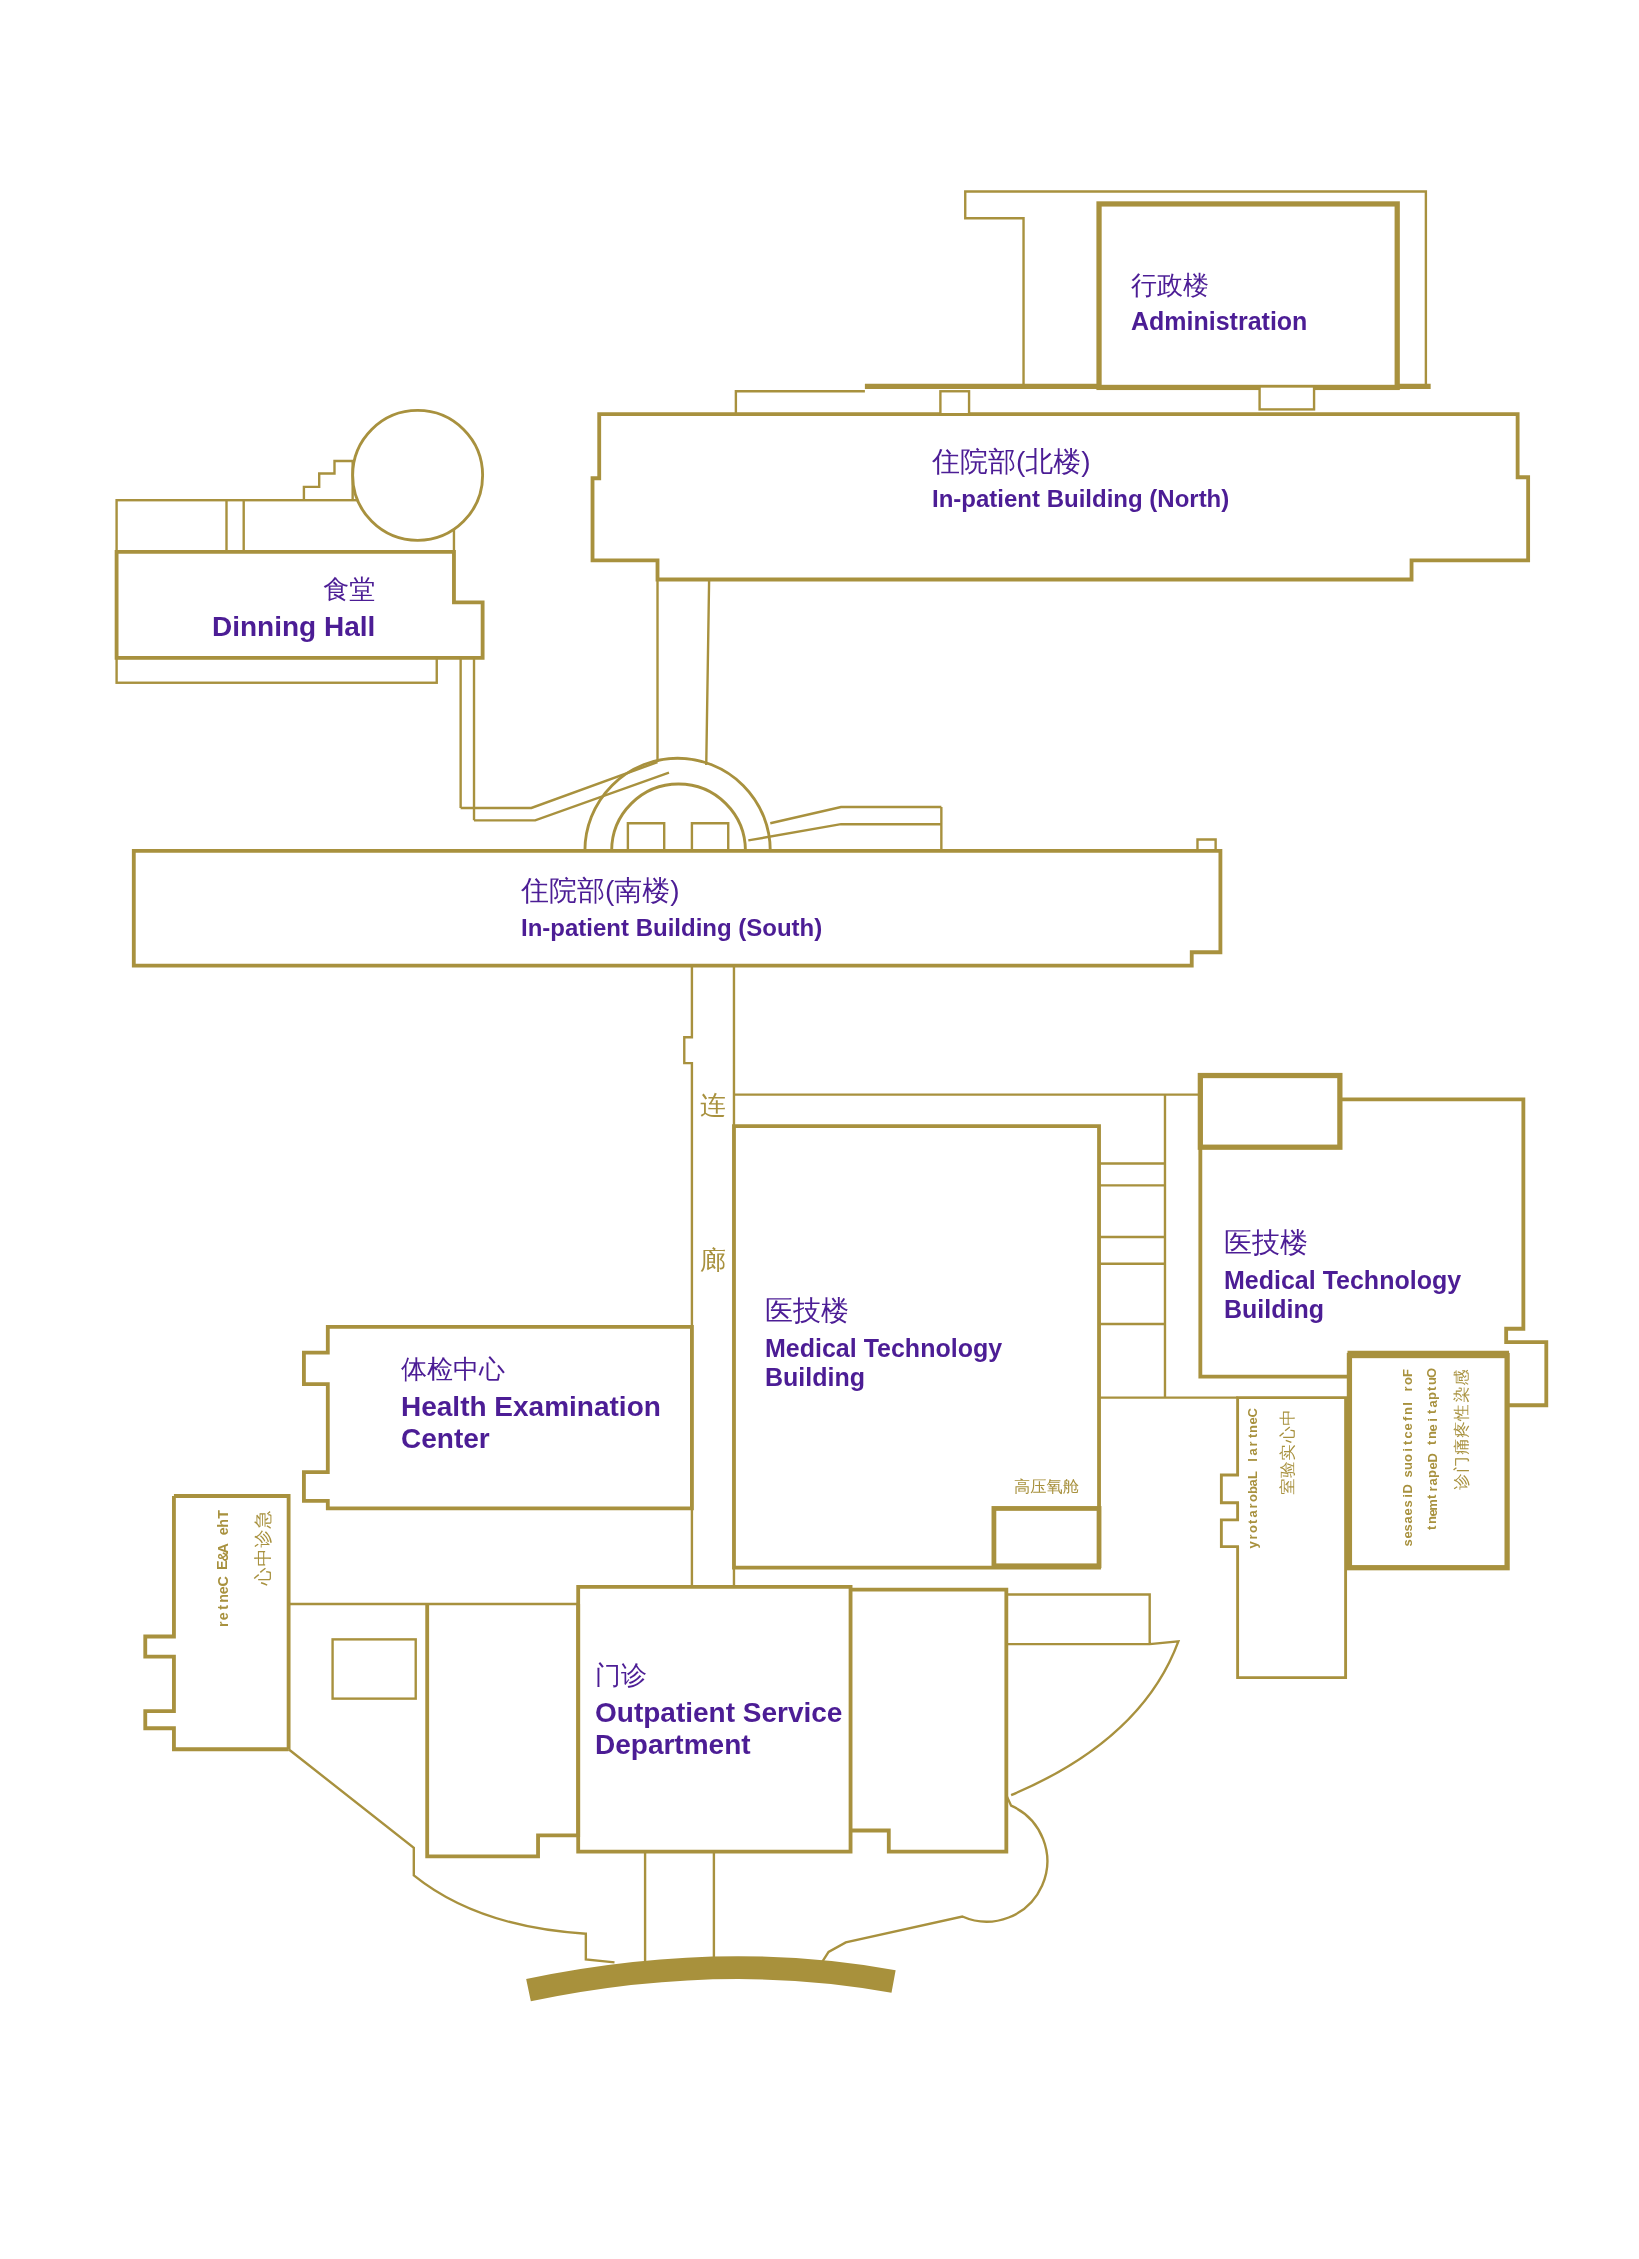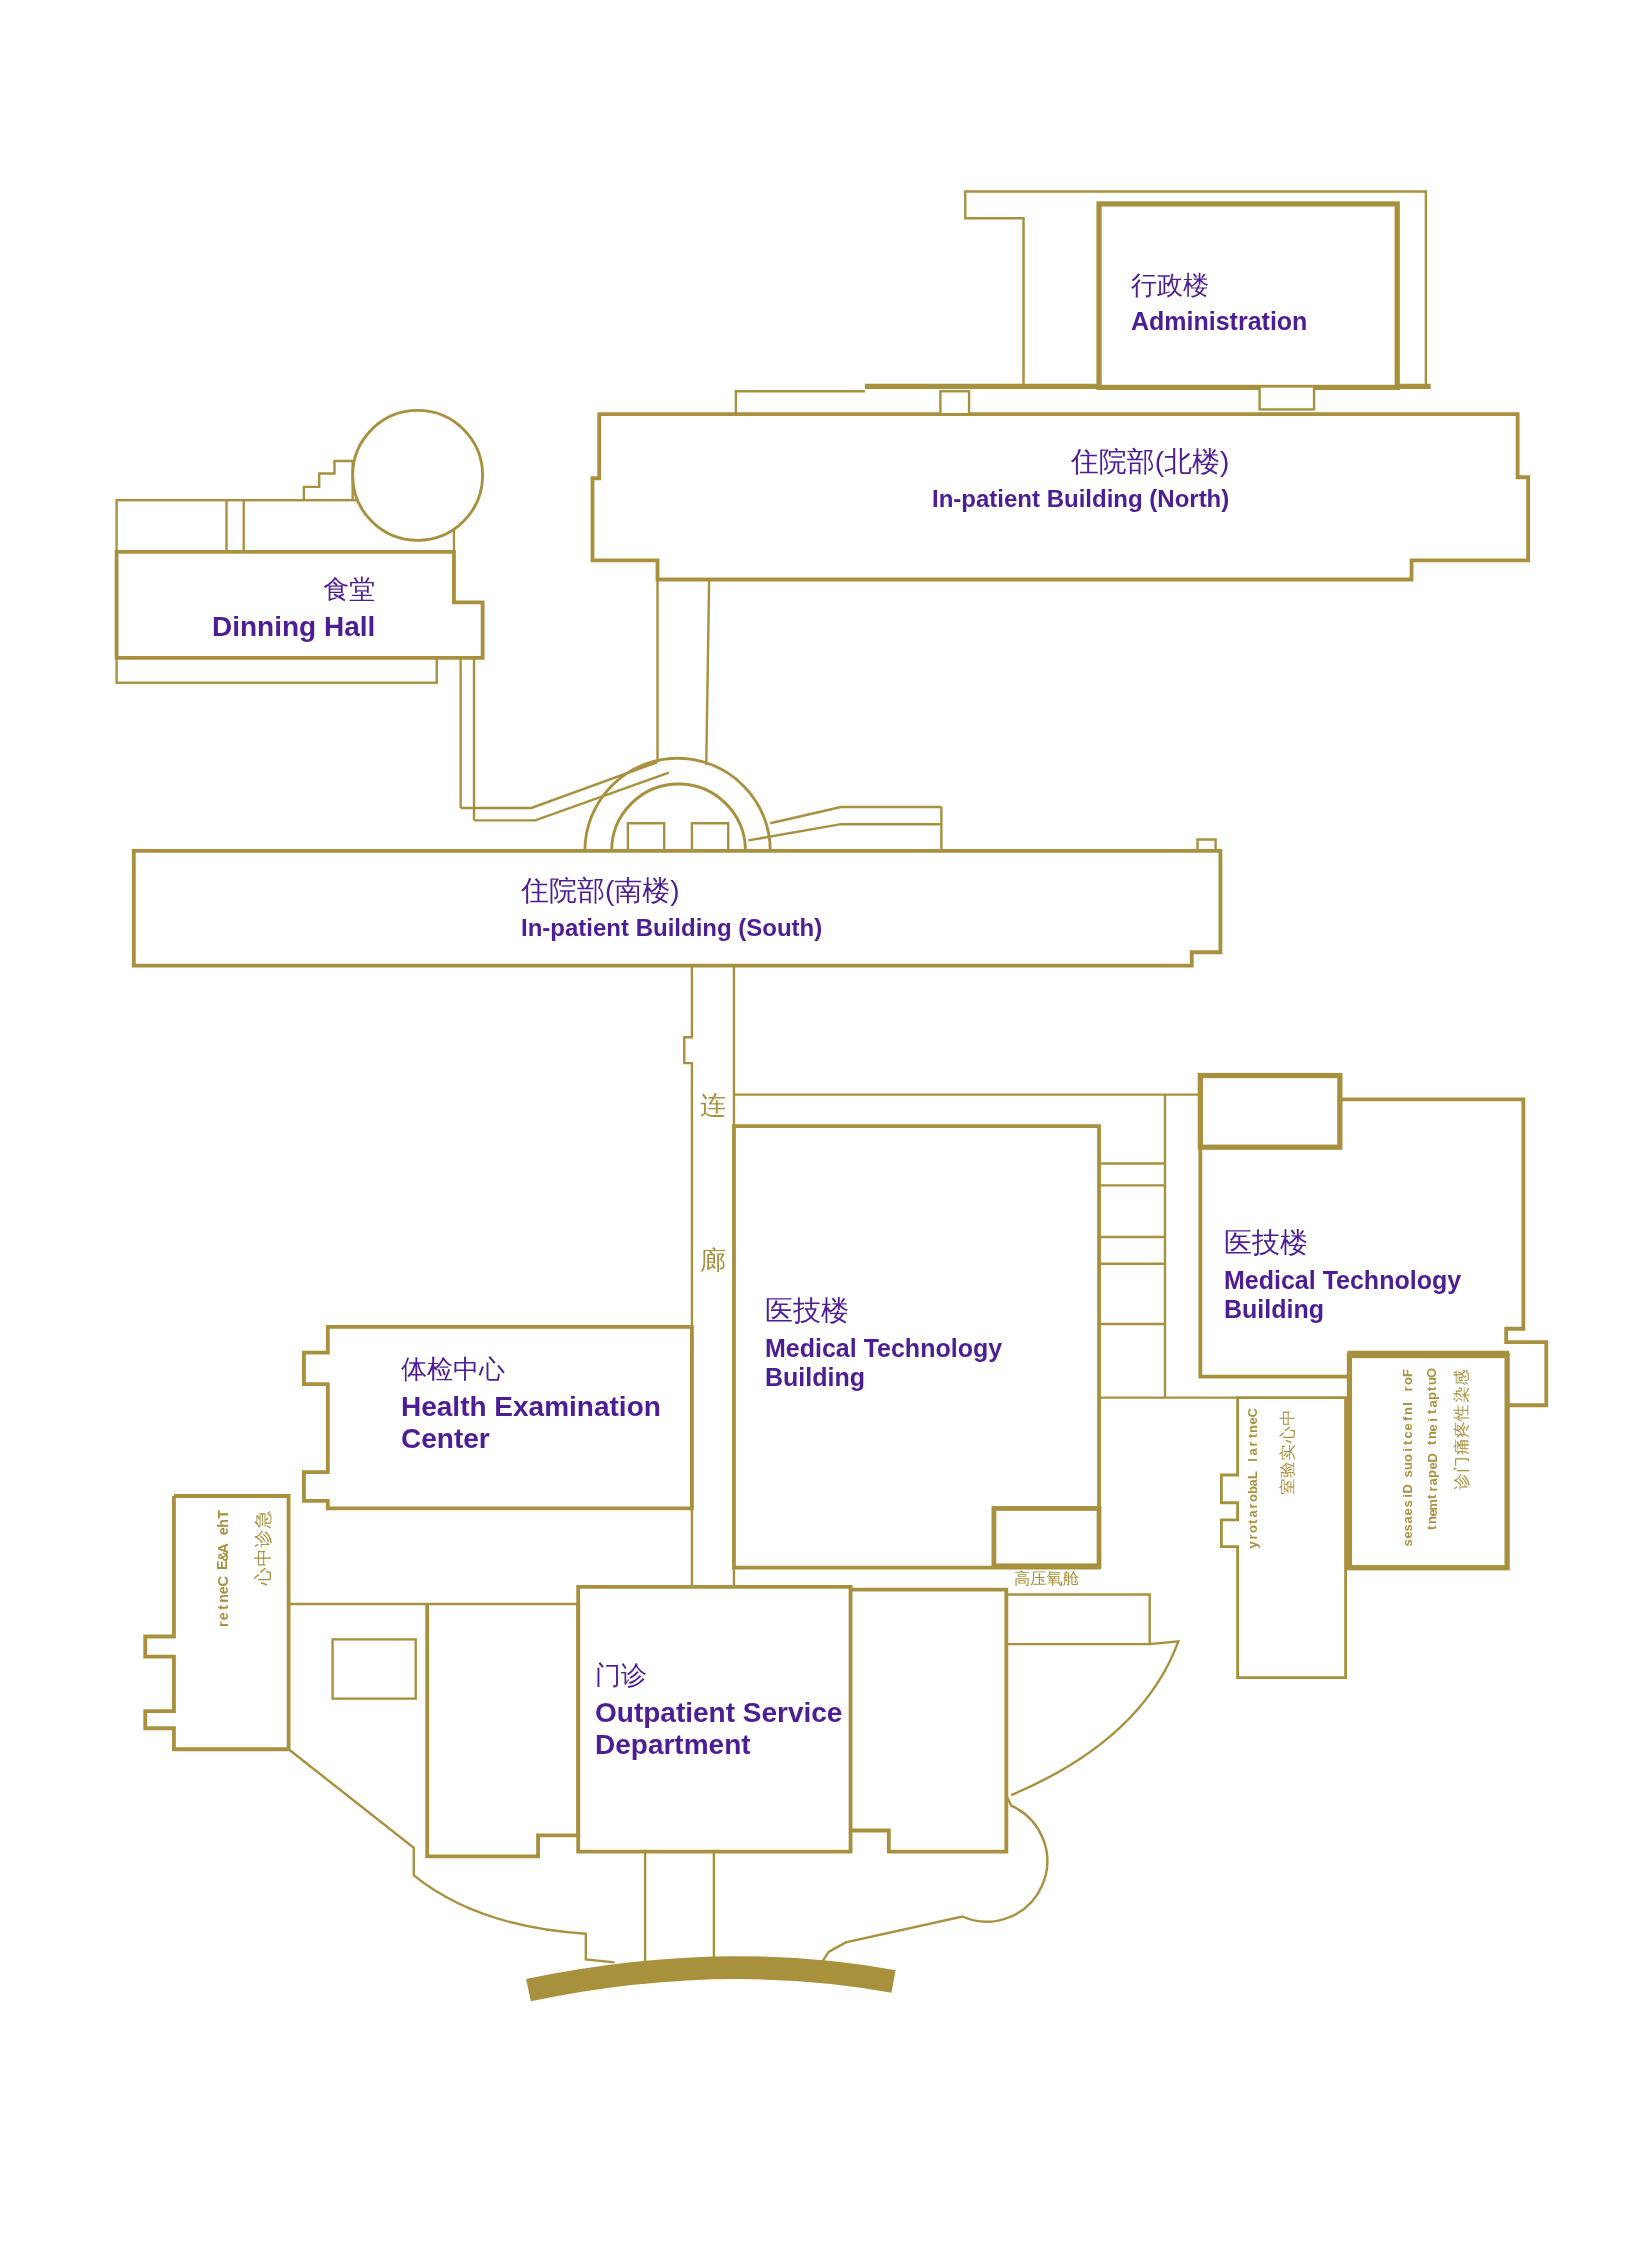--- a/index.html
+++ b/index.html
@@ -93,21 +93,21 @@
     <path d="M675,1937 V2052 M747,1937 V2049"></path>
 
     <path stroke="#A8913C" stroke-width="24" d="M553,2082 Q755,2040 935,2073"></path>
   </svg>
 
   <div class="lbl f-adm" style="left:1131px;top:271px;">
     <div class="zh">行政楼</div>
     <div class="en">Administration</div>
   </div>
 
-  <div class="lbl f-big" style="left:932px;top:447px;text-align:right;">
+  <div class="lbl f-big" style="left:932px;top:447px;">
     <div class="zh">住院部(北楼)</div>
     <div class="en">In-patient Building (North)</div>
   </div>
 
   <div class="lbl f-med" style="left:212px;top:575px;text-align:right;">
     <div class="zh">食堂</div>
     <div class="en">Dinning Hall</div>
   </div>
 
   <div class="lbl f-big" style="left:521px;top:876px;">
@@ -135,21 +135,21 @@
     <div class="en">Health Examination</div>
     <div class="en2">Center</div>
   </div>
 
   <div class="lbl f-med" style="left:595px;top:1661px;">
     <div class="zh">门诊</div>
     <div class="en">Outpatient Service</div>
     <div class="en2">Department</div>
   </div>
 
-  <div class="small-box-lbl" style="left:994px;top:1568px;width:105px;">高压氧舱</div>
+  <div class="small-box-lbl" style="left:994px;top:1476px;width:105px;">高压氧舱</div>
 
   <div class="vwrap v-ae" style="left:218px;top:1510px;">
       <div class="vcol vcol-cjk">
         <span class="vchar">急</span>
         <span class="vchar">诊</span>
         <span class="vchar">中</span>
         <span class="vchar">心</span>
       </div>
       <div class="vcol vcol-lat">
         <span class="vchar">T</span>

